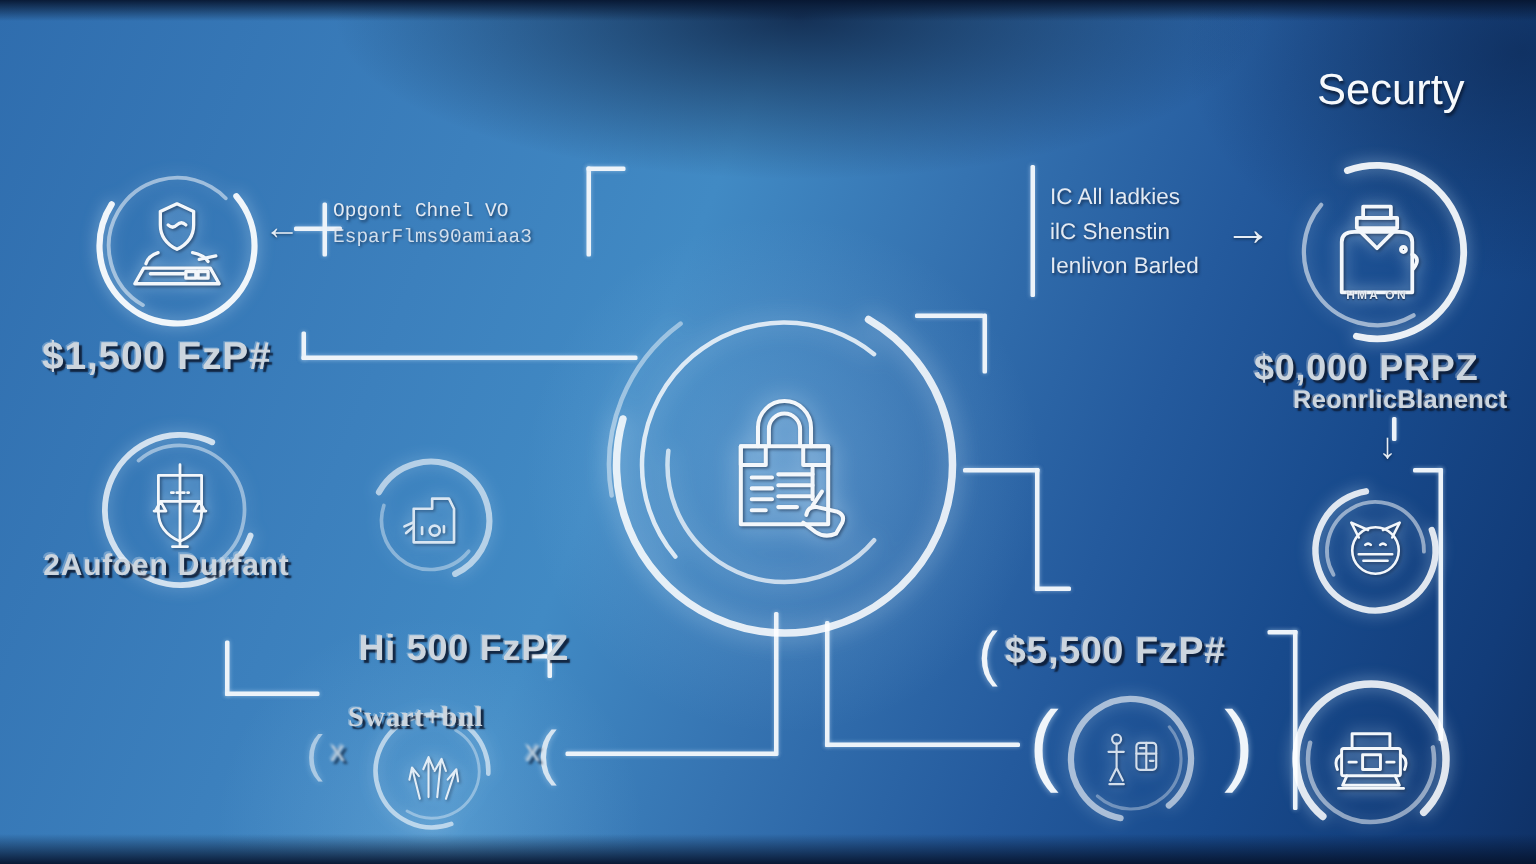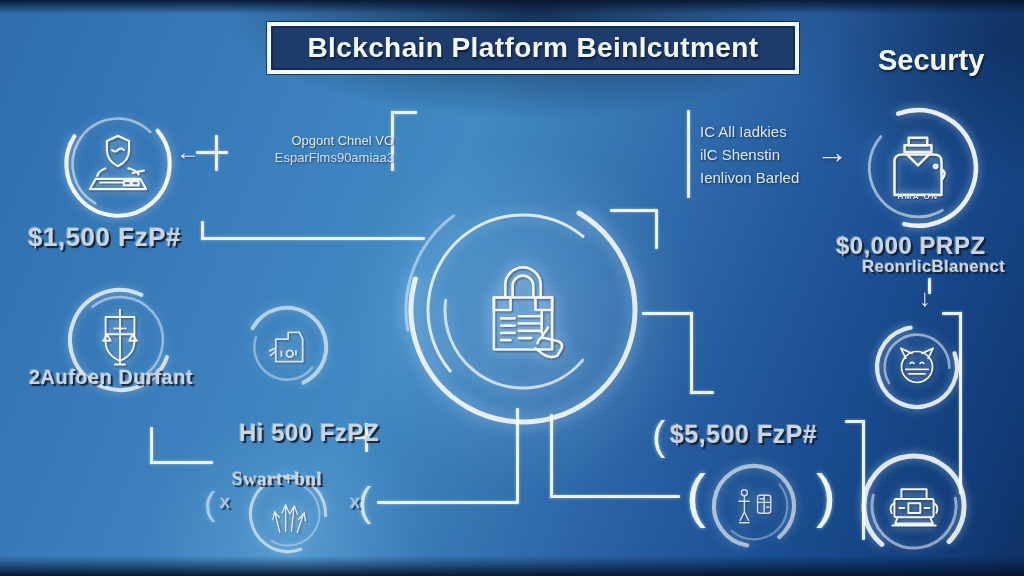--- a/index.html
+++ b/index.html
@@ -38,24 +38,21 @@
   .titlebox .t{font-size:28px;font-weight:bold;color:#f5f8fb;letter-spacing:.4px;
     text-shadow:1px 2px 2px rgba(8,20,40,.8);}
   .badge{position:absolute;left:0;right:0;text-align:center;color:#e8eef5;
     font-size:8px;letter-spacing:1.5px;font-weight:bold;text-shadow:0 1px 1px rgba(10,25,50,.8);}
 </style>
 </head>
 <body>
 
 <div class="stage">
 
-  <div class="titlebox">
-    <div class="t">Blckchain Platform Beinlcutment</div>
-  </div>
-  <div class="abs" style="left:878px;top:44px;font-weight:bold;font-size:29px;color:#f6f9fc;text-shadow:1px 2px 2px rgba(8,20,42,.8);">Securty</div>
+  <div class="abs" style="left:878px;top:44px;font-weight:normal;font-size:29px;color:#f6f9fc;text-shadow:1px 2px 2px rgba(8,20,42,.8);">Securty</div>
 
   <div class="ln h" style="left:196px;top:151px;width:32px;"></div>
   <div class="ln v" style="left:215px;top:135px;height:36px;"></div>
   <div class="ln v" style="left:391px;top:111px;height:60px;"></div>
   <div class="ln h" style="left:391px;top:111px;width:26px;"></div>
   <div class="ln v" style="left:201px;top:221px;height:19px;"></div>
   <div class="ln h" style="left:201px;top:237px;width:224px;"></div>
   <div class="ln v" style="left:687px;top:110px;height:88px;"></div>
   <div class="ln h" style="left:610px;top:209px;width:46px;"></div>
   <div class="ln v" style="left:655px;top:209px;height:40px;"></div>
@@ -101,21 +98,21 @@
         <path d="M70 62 L85 59"></path>
         <path d="M20 70 L80 70 L88 84 L12 84 Z"></path>
         <path d="M26 75 L56 75"></path>
         <rect x="58" y="73" width="9" height="6"></rect>
         <rect x="69" y="73" width="9" height="6"></rect>
       </svg>
     </div>
   </div>
   <div class="abs emboss" style="left:28px;top:222px;font-size:26px;">$1,500 FzP#</div>
 
-  <div class="abs light" style="left:222px;top:132px;width:172px;text-align:right;font-size:13px;line-height:17px;">
+  <div class="abs light" style="left:222px;top:132px;width:172px;text-align:left;font-size:13px;line-height:17px;font-family:Liberation Mono, monospace;">
     <div>Opgont Chnel VO</div>
     <div style="opacity:.9;">EsparFlms90amiaa3</div>
   </div>
 
   <div class="abs light" style="left:700px;top:120px;font-size:15px;line-height:23px;">
     <div>IC  All Iadkies</div>
     <div>ilC Shenstin</div>
     <div>Ienlivon Barled</div>
   </div>
 

